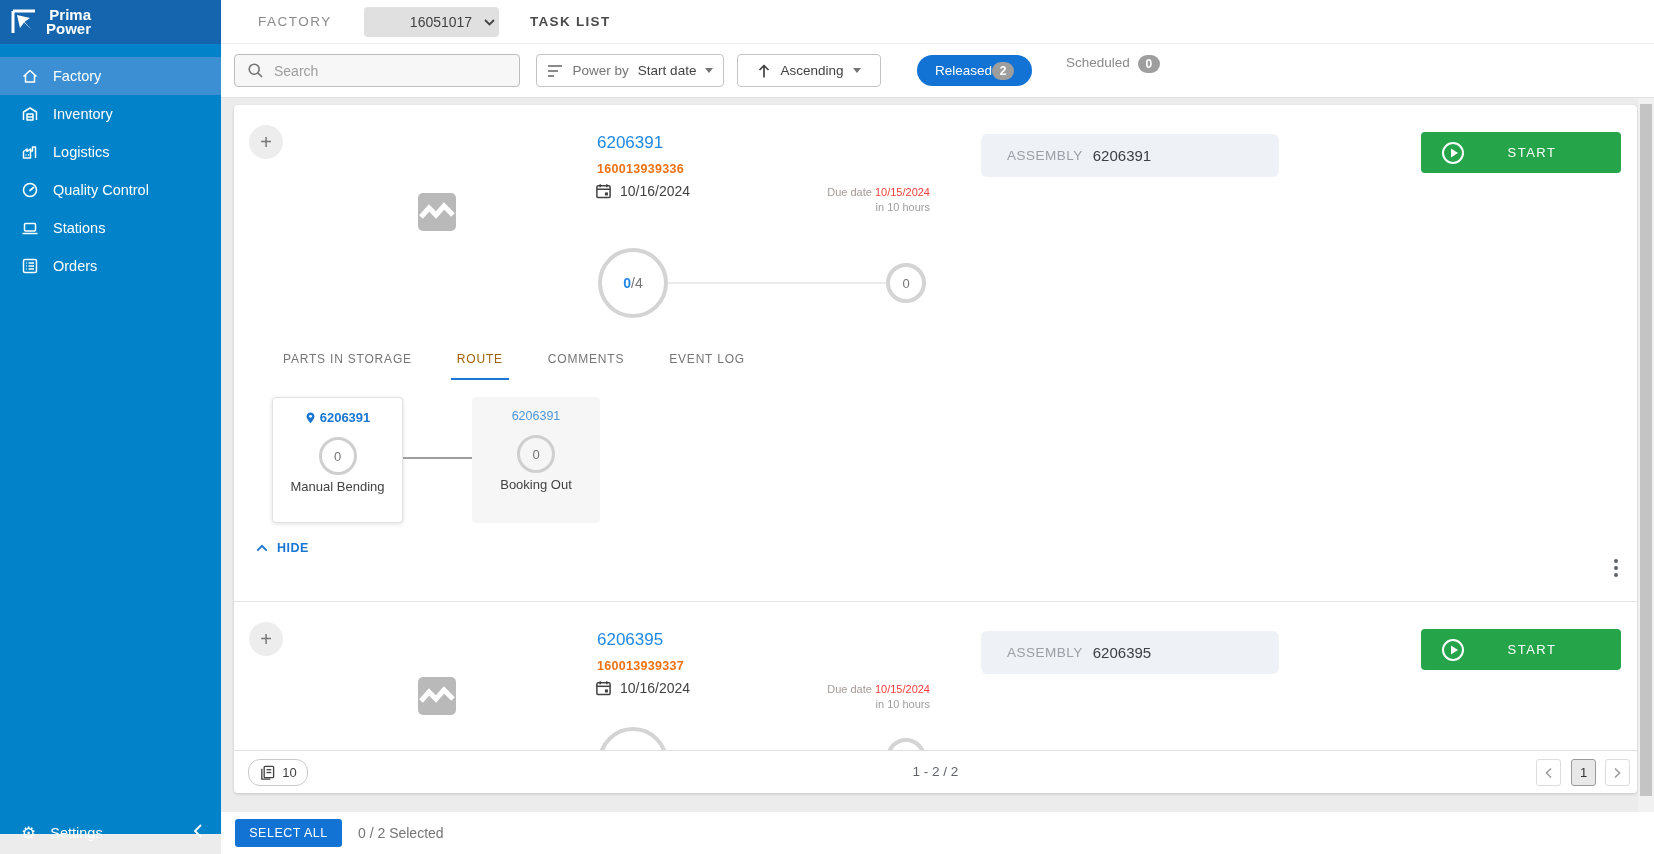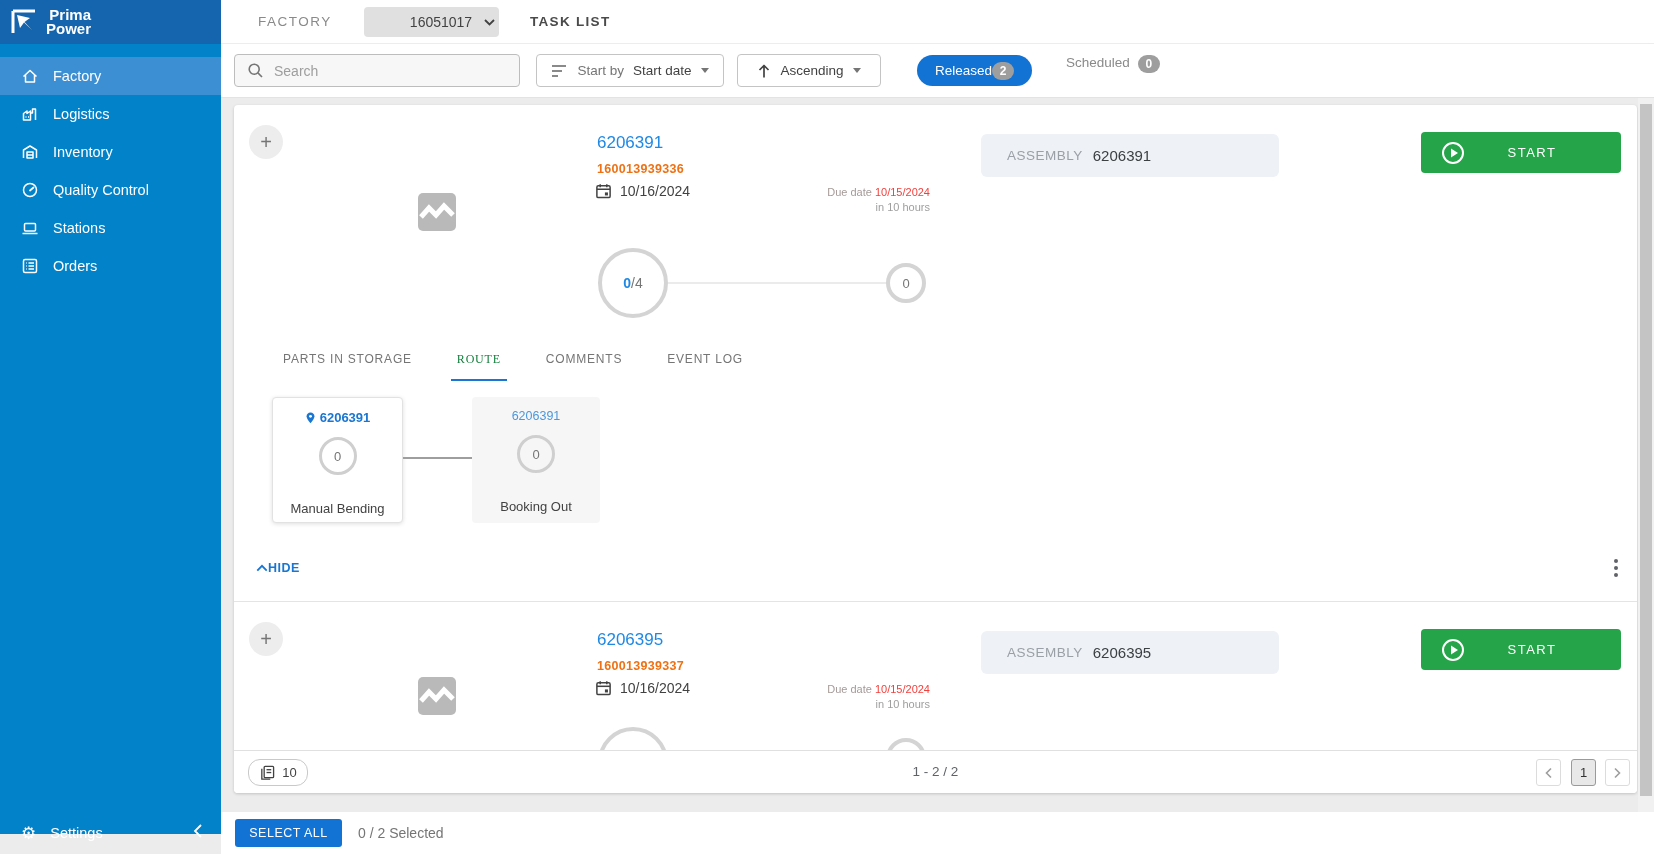--- a/index.html
+++ b/index.html
@@ -53,33 +53,33 @@
   .assembly-value { font-size:15px; color:#3C4043; }
   .start-btn { position:absolute; right:16px; width:200px; height:41px; background:#25A449; border:none; border-radius:4px; display:flex; align-items:center; cursor:pointer; }
   .start-label { flex:1; text-align:center; color:#fff; font-size:13px; letter-spacing:1.5px; font-family:inherit; margin-right:22px; }
   .big-circle { position:absolute; width:70px; height:70px; border:4px solid #d4d4d4; border-radius:50%; display:flex; align-items:center; justify-content:center; font-size:14px; background:#fff; }
   .big-circle b { color:#1E88E5; } .big-circle span { color:#757575; font-weight:normal; }
   .small-circle { position:absolute; width:40px; height:40px; border:4px solid #d4d4d4; border-radius:50%; display:flex; align-items:center; justify-content:center; font-size:13px; color:#757575; background:#fff; }
   .h-connector { position:absolute; height:2px; background:#ebebeb; }
 
   .tabs { position:absolute; left:43px; top:247px; display:flex; gap:33px; }
   .tab { font-size:12px; letter-spacing:0.8px; color:#757575; padding:0 6px 12px 6px; cursor:pointer; }
-  .tab.active { color:#15803d; border-bottom:2px solid #1976D2;font-family:Liberation Serif, serif; }
+  .tab.active { color:#a16207; border-bottom:2px solid #1976D2; }
 
   .route-step { position:absolute; top:292px; height:126px; border-radius:4px; text-align:center; }
   .route-step.current { left:38px; width:131px; background:#fff; border:1px solid #e2e2e2; box-shadow:0 1px 4px rgba(0,0,0,0.13); }
   .route-step.next { left:238px; width:128px; background:#f6f6f6; }
   .step-id { margin-top:12px; font-size:13px; display:flex; align-items:center; justify-content:center; gap:4px; }
   .route-step.current .step-id { color:#1976D2; font-weight:bold; }
   .route-step.next .step-id { color:#4C97DB; font-size:12.5px; }
   .step-circle { width:38px; height:38px; border:3px solid #cfcfcf; border-radius:50%; margin:12px auto 0; display:flex; align-items:center; justify-content:center; font-size:13px; color:#757575; }
-  .step-name { margin-top:26px; font-size:13px; color:#424242; }
+  .step-name { margin-top:4px; font-size:13px; color:#424242; }
   .route-connector { position:absolute; left:169px; top:352px; width:69px; height:2px; background:#9e9e9e; }
 
-  .hide-link { position:absolute; left:22px; top:456px; display:flex; align-items:center; color:#1976D2; font-size:12.5px; font-weight:bold; letter-spacing:0.5px; cursor:pointer; }
+  .hide-link { position:absolute; left:22px; top:436px; display:flex; align-items:center; gap:9px; color:#1976D2; font-size:12.5px; font-weight:bold; letter-spacing:0.5px; cursor:pointer; }
   .kebab { position:absolute; left:1372px; top:448px; width:20px; height:30px; display:flex; flex-direction:column; align-items:center; justify-content:center; gap:3px; cursor:pointer; }
   .kebab i { width:4px; height:4px; border-radius:50%; background:#5f6368; }
   .row-divider { position:absolute; left:0; top:496px; width:100%; height:1px; background:#e4e4e4; }
 
   
   .card-footer { position:absolute; left:0; bottom:0; width:100%; height:43px; background:#fff; border-top:1px solid #e0e0e0; z-index:3; }
   .page-size-btn { position:absolute; left:14px; top:8px; width:60px; height:27px; background:#fff; border:1px solid #c9c9c9; border-radius:12px; display:flex; align-items:center; justify-content:center; gap:7px; font-size:13px; color:#424242; cursor:pointer; font-family:inherit; }
   .range-text { position:absolute; left:0; top:13px; width:100%; text-align:center; font-size:13.5px; color:#5f6368; }
   .pg-btn { position:absolute; top:8px; width:25px; height:27px; border-radius:3px; display:flex; align-items:center; justify-content:center; cursor:pointer; font-size:13px; }
   .pg-prev { left:1302px; border:1px solid #dcdcdc; background:#fff; }
@@ -119,36 +119,36 @@
         <span>
           <svg width="18" height="18" viewBox="0 0 18 18" stroke="#fff" stroke-width="1.5" fill="none" stroke-linejoin="round">
               <path d="M2.5 9.5 L9 3.5 L15.5 9.5 M4.5 8 V15 h9 V8"></path>
             </svg>
         </span>
         <span>Factory</span>
       </div>
       <div class="nav-item">
         <span>
           <svg width="18" height="18" viewBox="0 0 18 18" stroke="#fff" stroke-width="1.5" fill="none" stroke-linejoin="round">
+              <path d="M2.5 15 V7 L9 3 l6.5 4 v8"></path>
+              <rect x="6" y="9" width="6" height="6"></rect>
+              <line x1="6" y1="12" x2="12" y2="12"></line>
+            </svg>
+        </span>
+        <span>Inventory</span>
+      </div>
+      <div class="nav-item">
+        <span>
+          <svg width="18" height="18" viewBox="0 0 18 18" stroke="#fff" stroke-width="1.5" fill="none" stroke-linejoin="round">
               <path d="M2.5 15 V8.5 L6 6 v2.5 L9.5 6 V15 Z M9.5 15 V8 h2 V4 h3 v11"></path>
               <line x1="4.5" y1="12" x2="5.5" y2="12"></line>
               <line x1="7" y1="12" x2="8" y2="12"></line>
             </svg>
         </span>
         <span>Logistics</span>
-      </div>
-      <div class="nav-item">
-        <span>
-          <svg width="18" height="18" viewBox="0 0 18 18" stroke="#fff" stroke-width="1.5" fill="none" stroke-linejoin="round">
-              <path d="M2.5 15 V7 L9 3 l6.5 4 v8"></path>
-              <rect x="6" y="9" width="6" height="6"></rect>
-              <line x1="6" y1="12" x2="12" y2="12"></line>
-            </svg>
-        </span>
-        <span>Inventory</span>
       </div>
       <div class="nav-item">
         <span>
           <svg width="18" height="18" viewBox="0 0 18 18" stroke="#fff" stroke-width="1.5" fill="none" stroke-linecap="round">
               <circle cx="9" cy="9" r="6.5"></circle>
               <path d="M9 9.5 L12.5 6.5" stroke-width="1.8"></path>
             </svg>
         </span>
         <span>Quality Control</span>
       </div>
@@ -209,21 +209,21 @@
       <input type="text" placeholder="Search" style="">
     </div>
     <div class="tool-btn sort-btn">
       <span>
         <svg width="17" height="14" viewBox="0 0 17 14" stroke="#757575" stroke-width="1.7">
             <line x1="1" y1="2" x2="15" y2="2"></line>
             <line x1="1" y1="7" x2="11" y2="7"></line>
             <line x1="1" y1="12" x2="7" y2="12"></line>
           </svg>
       </span>
-      <span class="muted">Start by</span>
+      <span class="muted">Power by</span>
       <span class="dark">Start date</span>
       <span class="caret"></span>
     </div>
     <div class="tool-btn asc-btn">
       <span>
         <svg width="14" height="16" viewBox="0 0 14 16" stroke="#424242" stroke-width="1.7" fill="none" stroke-linejoin="round">
             <path d="M7 14.5 V2.5 M2.5 7 L7 2.5 L11.5 7"></path>
           </svg>
       </span>
       <span class="dark">Ascending</span>

